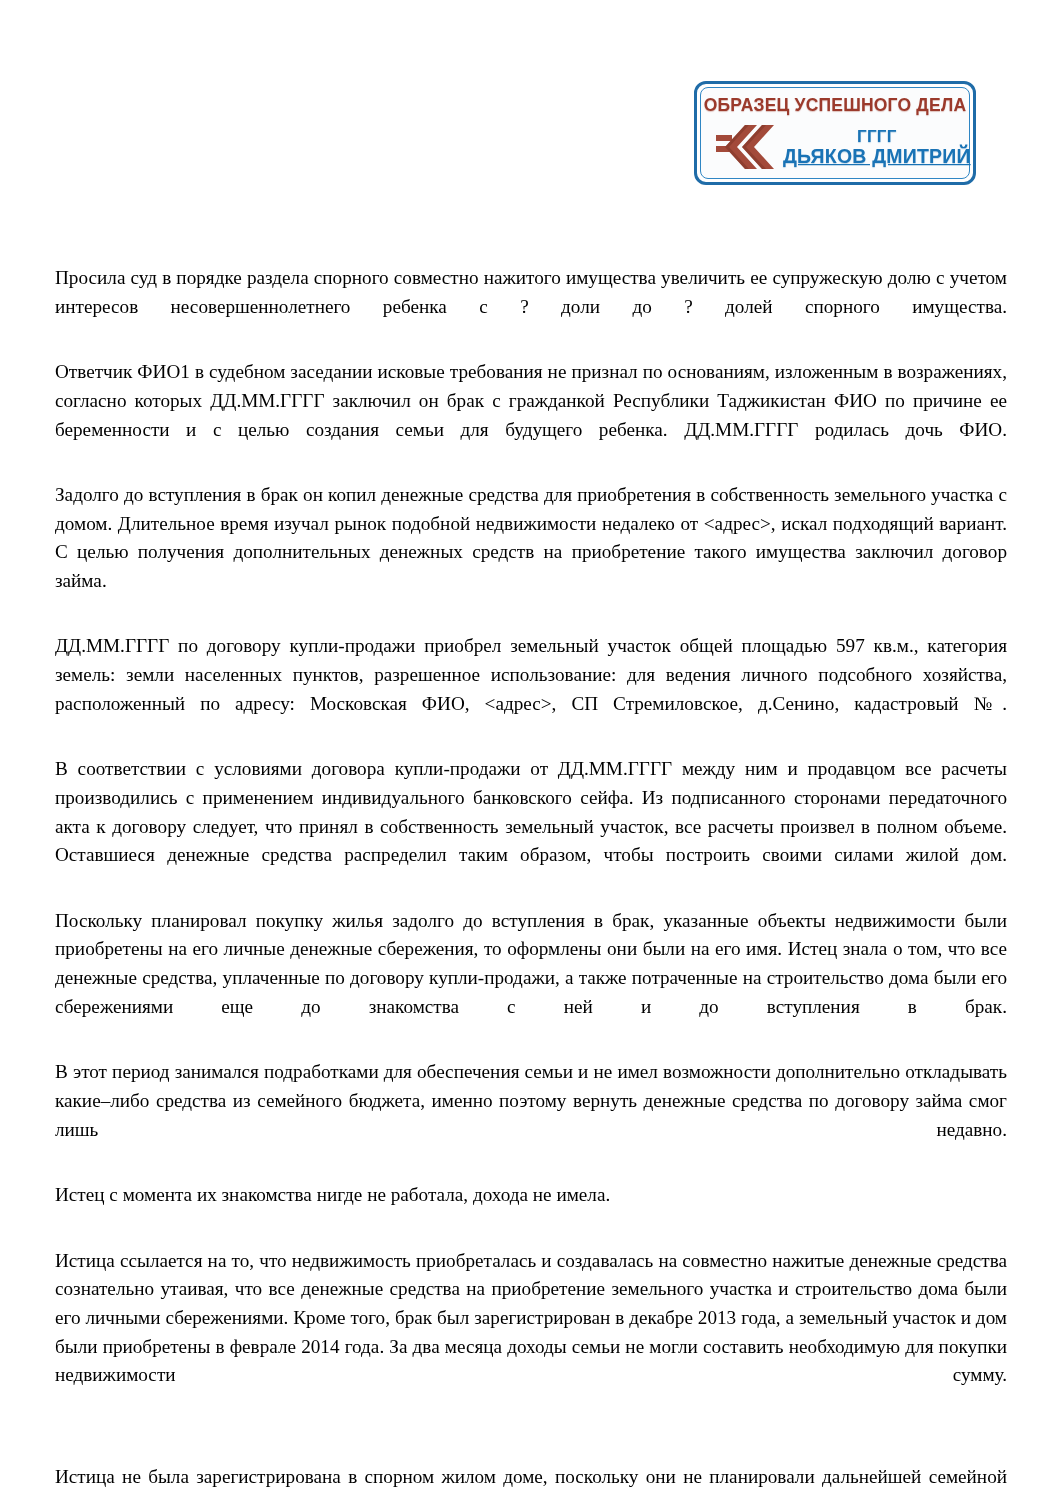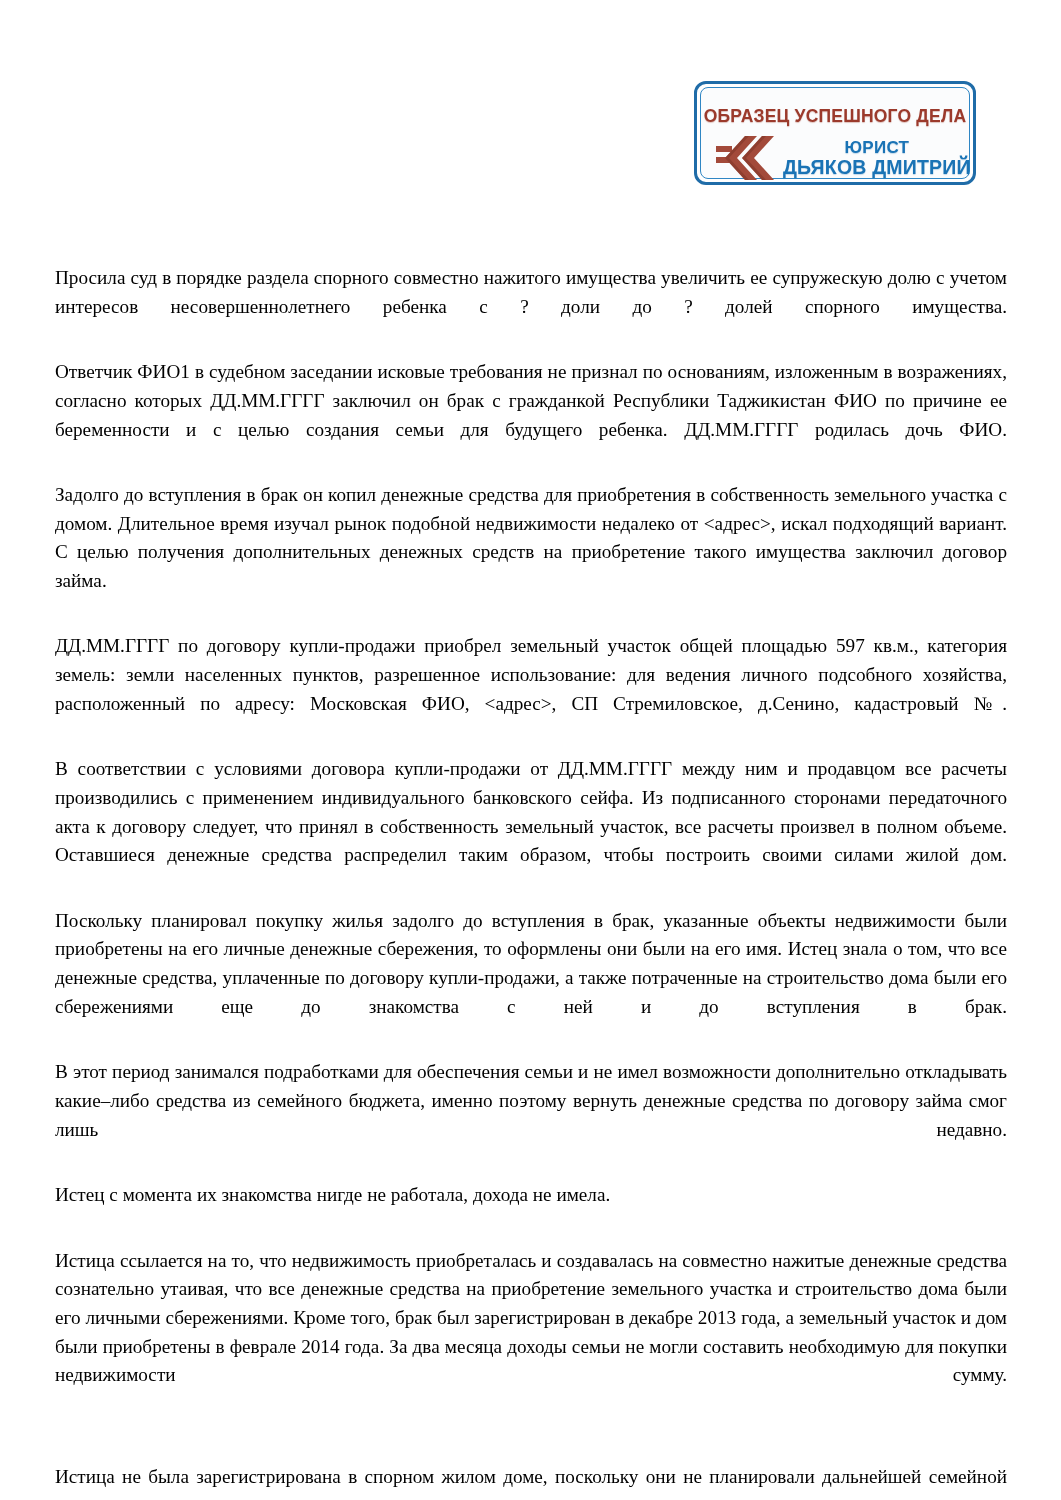--- a/index.html
+++ b/index.html
@@ -33,21 +33,21 @@
     width: 100%;
     height: 100%;
     box-sizing: border-box;
     border: 1px solid #2f86c4;
     border-radius: 8px;
     background: #fbfcfd;
     display: flex;
     flex-direction: column;
     align-items: center;
     justify-content: flex-start;
-    padding-top: 18px;
+    padding-top: 7px;
   }
   #stamp-title {
     font-family: "Liberation Sans", "DejaVu Sans", sans-serif;
     font-weight: bold;
     font-size: 17.5px;
     letter-spacing: 0.2px;
     color: #9b3a2c;
     text-shadow: 0 1px 1px rgba(155,58,44,0.30);
     white-space: nowrap;
   }
@@ -74,21 +74,21 @@
   }
   .stamp-name {
     font-family: "Liberation Sans", "DejaVu Sans", sans-serif;
     font-weight: bold;
     color: #1a73b5;
     white-space: nowrap;
     line-height: 1.05;
     text-shadow: 0 1px 1px rgba(26,115,181,0.25);
   }
   #stamp-name-1 { font-size: 17px; letter-spacing: 0.3px; }
-  #stamp-name-2 { font-size: 19.5px; letter-spacing: 0.2px; }
+  #stamp-name-2 { font-size: 19.5px; letter-spacing: 0.2px; text-decoration: underline; }
 
   
   #doc {
     position: absolute;
     left: 47px;
     top: 256px;
     width: 968px;
   }
   .para {
     margin: 8px;
@@ -124,21 +124,21 @@
             <polygon points="30,4 42,4 22,26 42,48 30,48 10,26"></polygon>
             <polygon points="47,4 59,4 39,26 59,48 47,48 27,26"></polygon>
           </g>
           <g fill="#7e3527" opacity="0.55">
             <polygon points="30,4 34,4 14,26 34,48 30,48 10,26"></polygon>
             <polygon points="47,4 51,4 31,26 51,48 47,48 27,26"></polygon>
           </g>
         </svg>
       </div>
       <div id="stamp-names">
-        <div class="stamp-name" id="stamp-name-1">ЮРИСТ</div>
+        <div class="stamp-name" id="stamp-name-1">ГГГГ</div>
         <div class="stamp-name" id="stamp-name-2">ДЬЯКОВ ДМИТРИЙ</div>
       </div>
     </div>
   </div>
 </div>
 
 <div id="doc">
   <p class="para">Просила суд в порядке раздела спорного совместно нажитого имущества увеличить ее супружескую долю с учетом интересов несовершеннолетнего ребенка с ? доли до ? долей спорного имущества.</p>
   <p class="para">Ответчик ФИО1 в судебном заседании исковые требования не признал по основаниям, изложенным в возражениях, согласно которых ДД.ММ.ГГГГ заключил он брак с гражданкой Республики Таджикистан ФИО по причине ее беременности и с целью создания семьи для будущего ребенка. ДД.ММ.ГГГГ родилась дочь ФИО.</p>
   <p class="para">Задолго до вступления в брак он копил денежные средства для приобретения в собственность земельного участка с домом. Длительное время изучал рынок подобной недвижимости недалеко от &lt;адрес&gt;, искал подходящий вариант. С целью получения дополнительных денежных средств на приобретение такого имущества заключил договор займа.</p>

